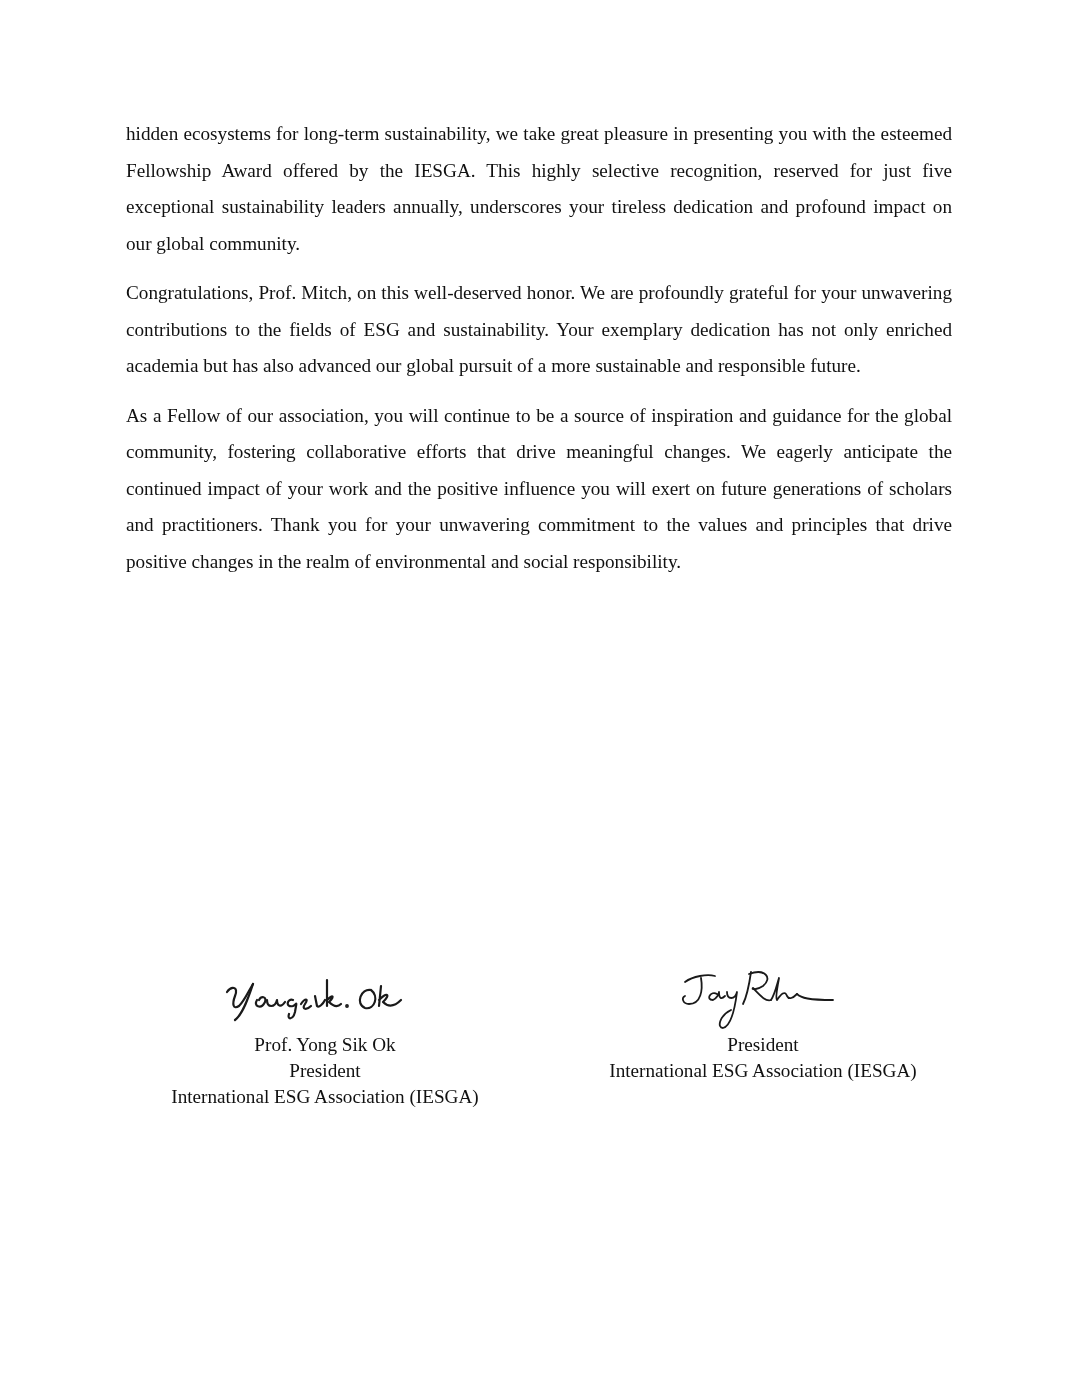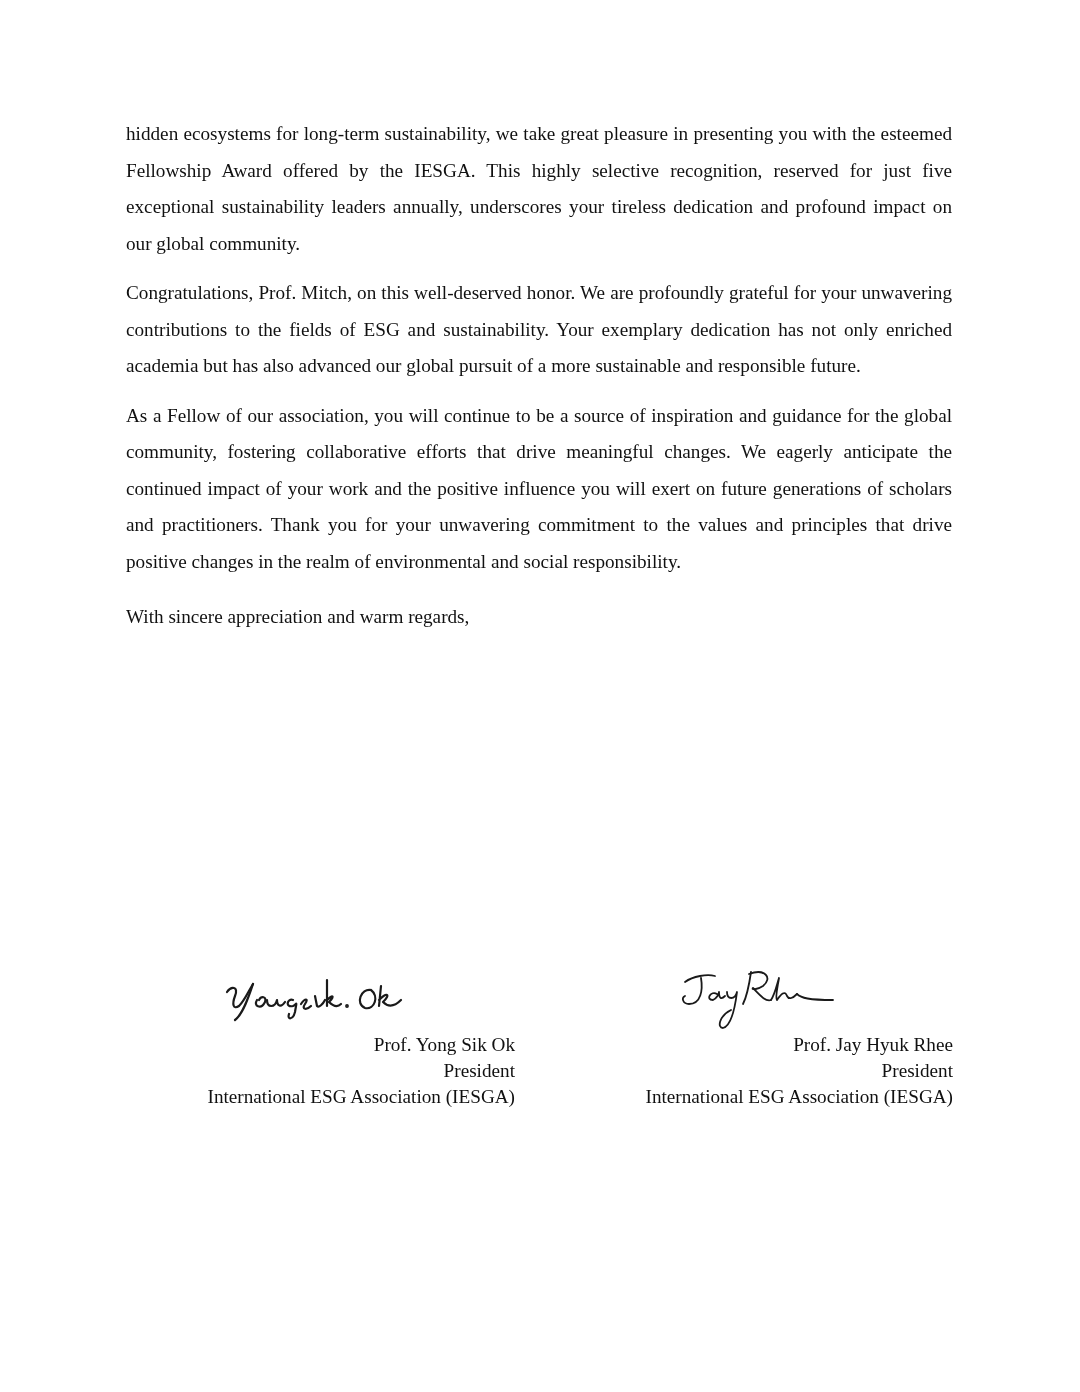--- a/index.html
+++ b/index.html
@@ -15,31 +15,30 @@
   }
   .para { margin: 0 0 13px 0; text-align: justify; text-align-last: left; }
   .closing { margin-top: 19px; }
   .sig-block {
     position: absolute; top: 960px; width: 380px; text-align: center;
     font-size: 19.2px; line-height: 26px;
   }
   .sig-left { left: 135px; }
   .sig-right { left: 573px; }
   .sig-svg { display: block; margin: 0 auto; height: 72px; }
-  .sig-line { display: block; white-space: nowrap; text-align: right; }
+  .sig-line { display: block; white-space: nowrap; }
 </style>
 </head>
 <body>
 
 <div class="page">
   <div class="body-text">
     <p class="para">hidden ecosystems for long-term sustainability, we take great pleasure in presenting you with the esteemed Fellowship Award offered by the IESGA. This highly selective recognition, reserved for just five exceptional sustainability leaders annually, underscores your tireless dedication and profound impact on our global community.</p>
     <p class="para">Congratulations, Prof. Mitch, on this well-deserved honor. We are profoundly grateful for your unwavering contributions to the fields of ESG and sustainability. Your exemplary dedication has not only enriched academia but has also advanced our global pursuit of a more sustainable and responsible future.</p>
     <p class="para">As a Fellow of our association, you will continue to be a source of inspiration and  guidance for the global community, fostering collaborative efforts that drive meaningful changes. We eagerly anticipate the continued impact of your work and the positive influence you will exert on future generations of scholars and practitioners. Thank you for your unwavering commitment to the values and principles that drive positive changes in the realm of environmental and social responsibility.</p>
-    <p class="para closing">With sincere appreciation and warm regards,</p>
   </div>
 
   <div class="sig-block sig-left">
     <svg class="sig-svg" width="240" height="72" viewBox="0 0 240 72">
       <g fill="none" stroke="#1a1a1a" stroke-width="2.2" stroke-linecap="round" stroke-linejoin="round">
         <path d="M22 32 C26 26 34 26 30 36 C27 44 28 50 34 46 C40 40 44 30 48 24"></path>
         <path d="M48 24 C44 36 38 54 30 60"></path>
         <path d="M52 40 C48 46 56 50 60 42 C62 36 56 36 54 40"></path>
         <path d="M62 40 C62 48 70 48 72 40 C72 46 76 48 80 42"></path>
         <path d="M88 40 C82 38 80 48 88 46 C92 44 92 40 90 52 C88 60 82 60 84 54"></path>
@@ -62,17 +61,16 @@
         <path d="M12 22 C20 16 34 14 42 16"></path>
         <path d="M28 18 C30 30 28 44 16 44 C10 44 8 38 12 36"></path>
         <path d="M44 34 C38 30 32 40 40 40 C44 38 46 34 46 32 C46 38 48 40 52 36"></path>
         <path d="M54 32 C54 40 62 40 64 32 C62 48 58 66 50 68 C44 68 46 56 58 50"></path>
         <path d="M78 12 C76 26 74 36 70 44"></path>
         <path d="M76 14 C92 8 100 18 90 26 C84 30 78 30 80 28 C86 34 92 42 98 40"></path>
         <path d="M98 40 C102 34 104 24 106 18 C104 30 102 38 104 40 C108 34 112 30 114 36 C116 40 120 38 124 34"></path>
         <path d="M124 34 C128 38 136 40 160 40"></path>
       </g>
     </svg>
-    <span class="sig-line">Prof. Jay Hyuk Rhee</span>
     <span class="sig-line">President</span>
     <span class="sig-line">International ESG Association (IESGA)</span>
   </div>
 </div>
 
 </body></html>

